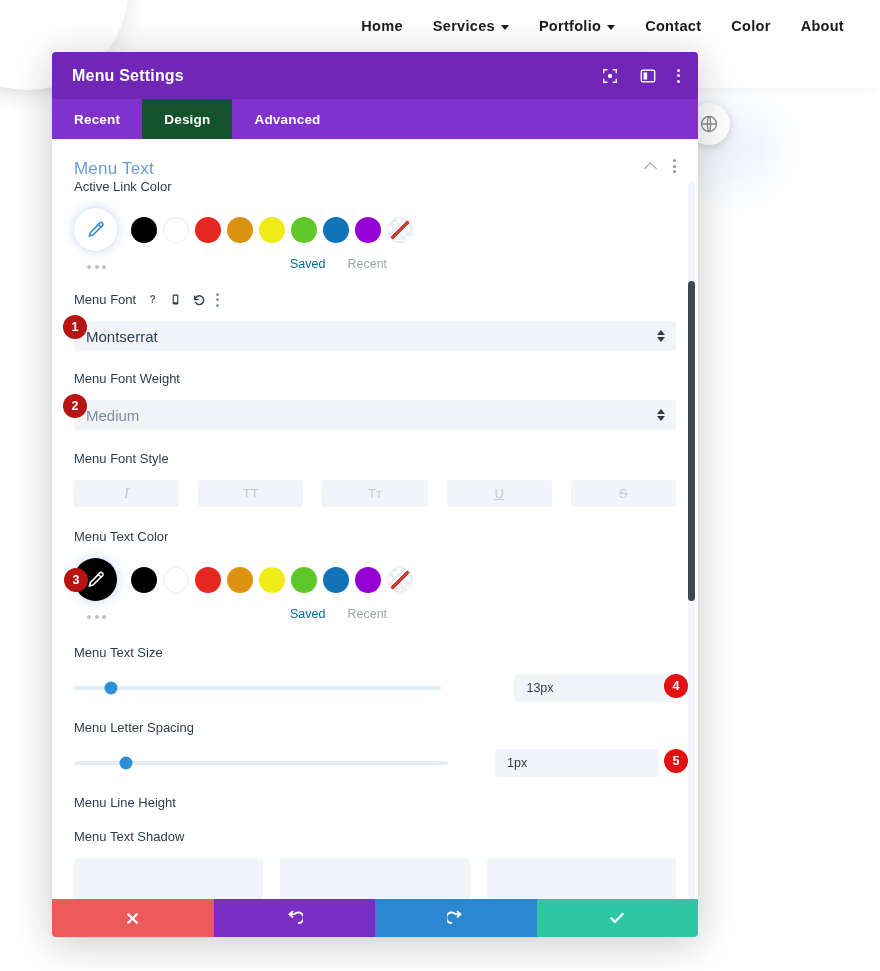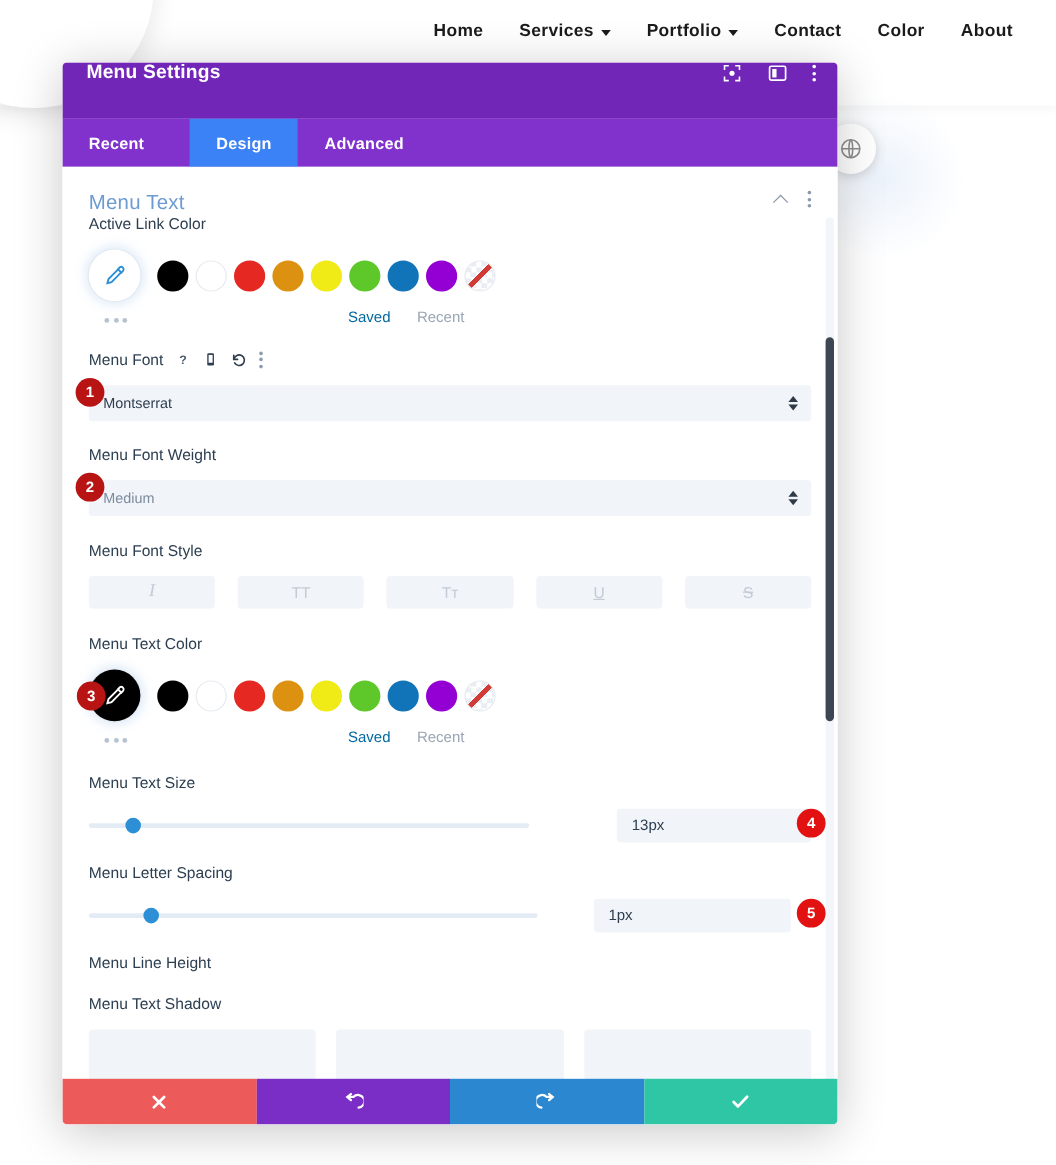--- a/index.html
+++ b/index.html
@@ -67,21 +67,21 @@
     width: 646px; height: 885px;
     background: #ffffff;
     border-radius: 4px;
     box-shadow: 0 6px 40px rgba(0,0,0,0.22);
     overflow: hidden;
     z-index: 5;
     display: flex; flex-direction: column;
   }
   .modal-header {
     height: 47px; background: #7226b8;
-    display: flex; align-items: flex-start;
+    display: flex; align-items: center;
     padding: 0 18px 0 20px;
     flex-shrink: 0;
   }
   .modal-title {
     color: #ffffff; font-size: 16px; font-weight: 700;
     flex: 1; letter-spacing: .2px;
   }
   .header-icons { display: flex; align-items: center; gap: 20px; }
   .hicon { cursor: pointer; display: flex; align-items: center; justify-content: center;
            width: 18px; height: 18px; }
@@ -90,21 +90,21 @@
   .tabbar {
     height: 40px; background: #8132cd;
     display: flex; align-items: stretch;
     flex-shrink: 0;
   }
   .tab {
     padding: 0 22px; display: flex; align-items: center;
     color: #ffffff; font-size: 13.5px; font-weight: 700;
     cursor: pointer; letter-spacing: .2px;
   }
-  .tab.active { background: #3b82f6; margin-left: 16px; }
+  .tab.active { background: #14532d; }
 
   .modal-body {
     flex: 1; overflow: hidden; position: relative;
     background: #ffffff;
     padding: 0;
   }
   .body-inner { padding: 20px 22px 0 22px; }
 
   
   .scroll-track {
@@ -196,21 +196,21 @@
     display: flex; align-items: center; justify-content: center;
     z-index: 9;
   }
   .badge.dark { background: #b81414; }
   .badge.bright { background: #e21212; }
 
   
   .selectbox {
     height: 30px; background: #f1f4f8; border-radius: 3px;
     display: flex; align-items: center; padding: 0 12px;
-    font-size: 12px; color: #2c3e50; cursor: pointer;
+    font-size: 15px; color: #2c3e50; cursor: pointer;
     position: relative; margin-top: 0;
   }
   .selectbox.muted { color: #7d8c9e; }
   .sel-arrows {
     position: absolute; right: 11px; top: 50%; transform: translateY(-50%);
     display: flex; flex-direction: column; gap: 2px;
   }
   .sel-arrows .up { width:0;height:0;border-left:4px solid transparent;border-right:4px solid transparent;border-bottom:5px solid #2f3a47;}
   .sel-arrows .dn { width:0;height:0;border-left:4px solid transparent;border-right:4px solid transparent;border-top:5px solid #2f3a47;}
 

